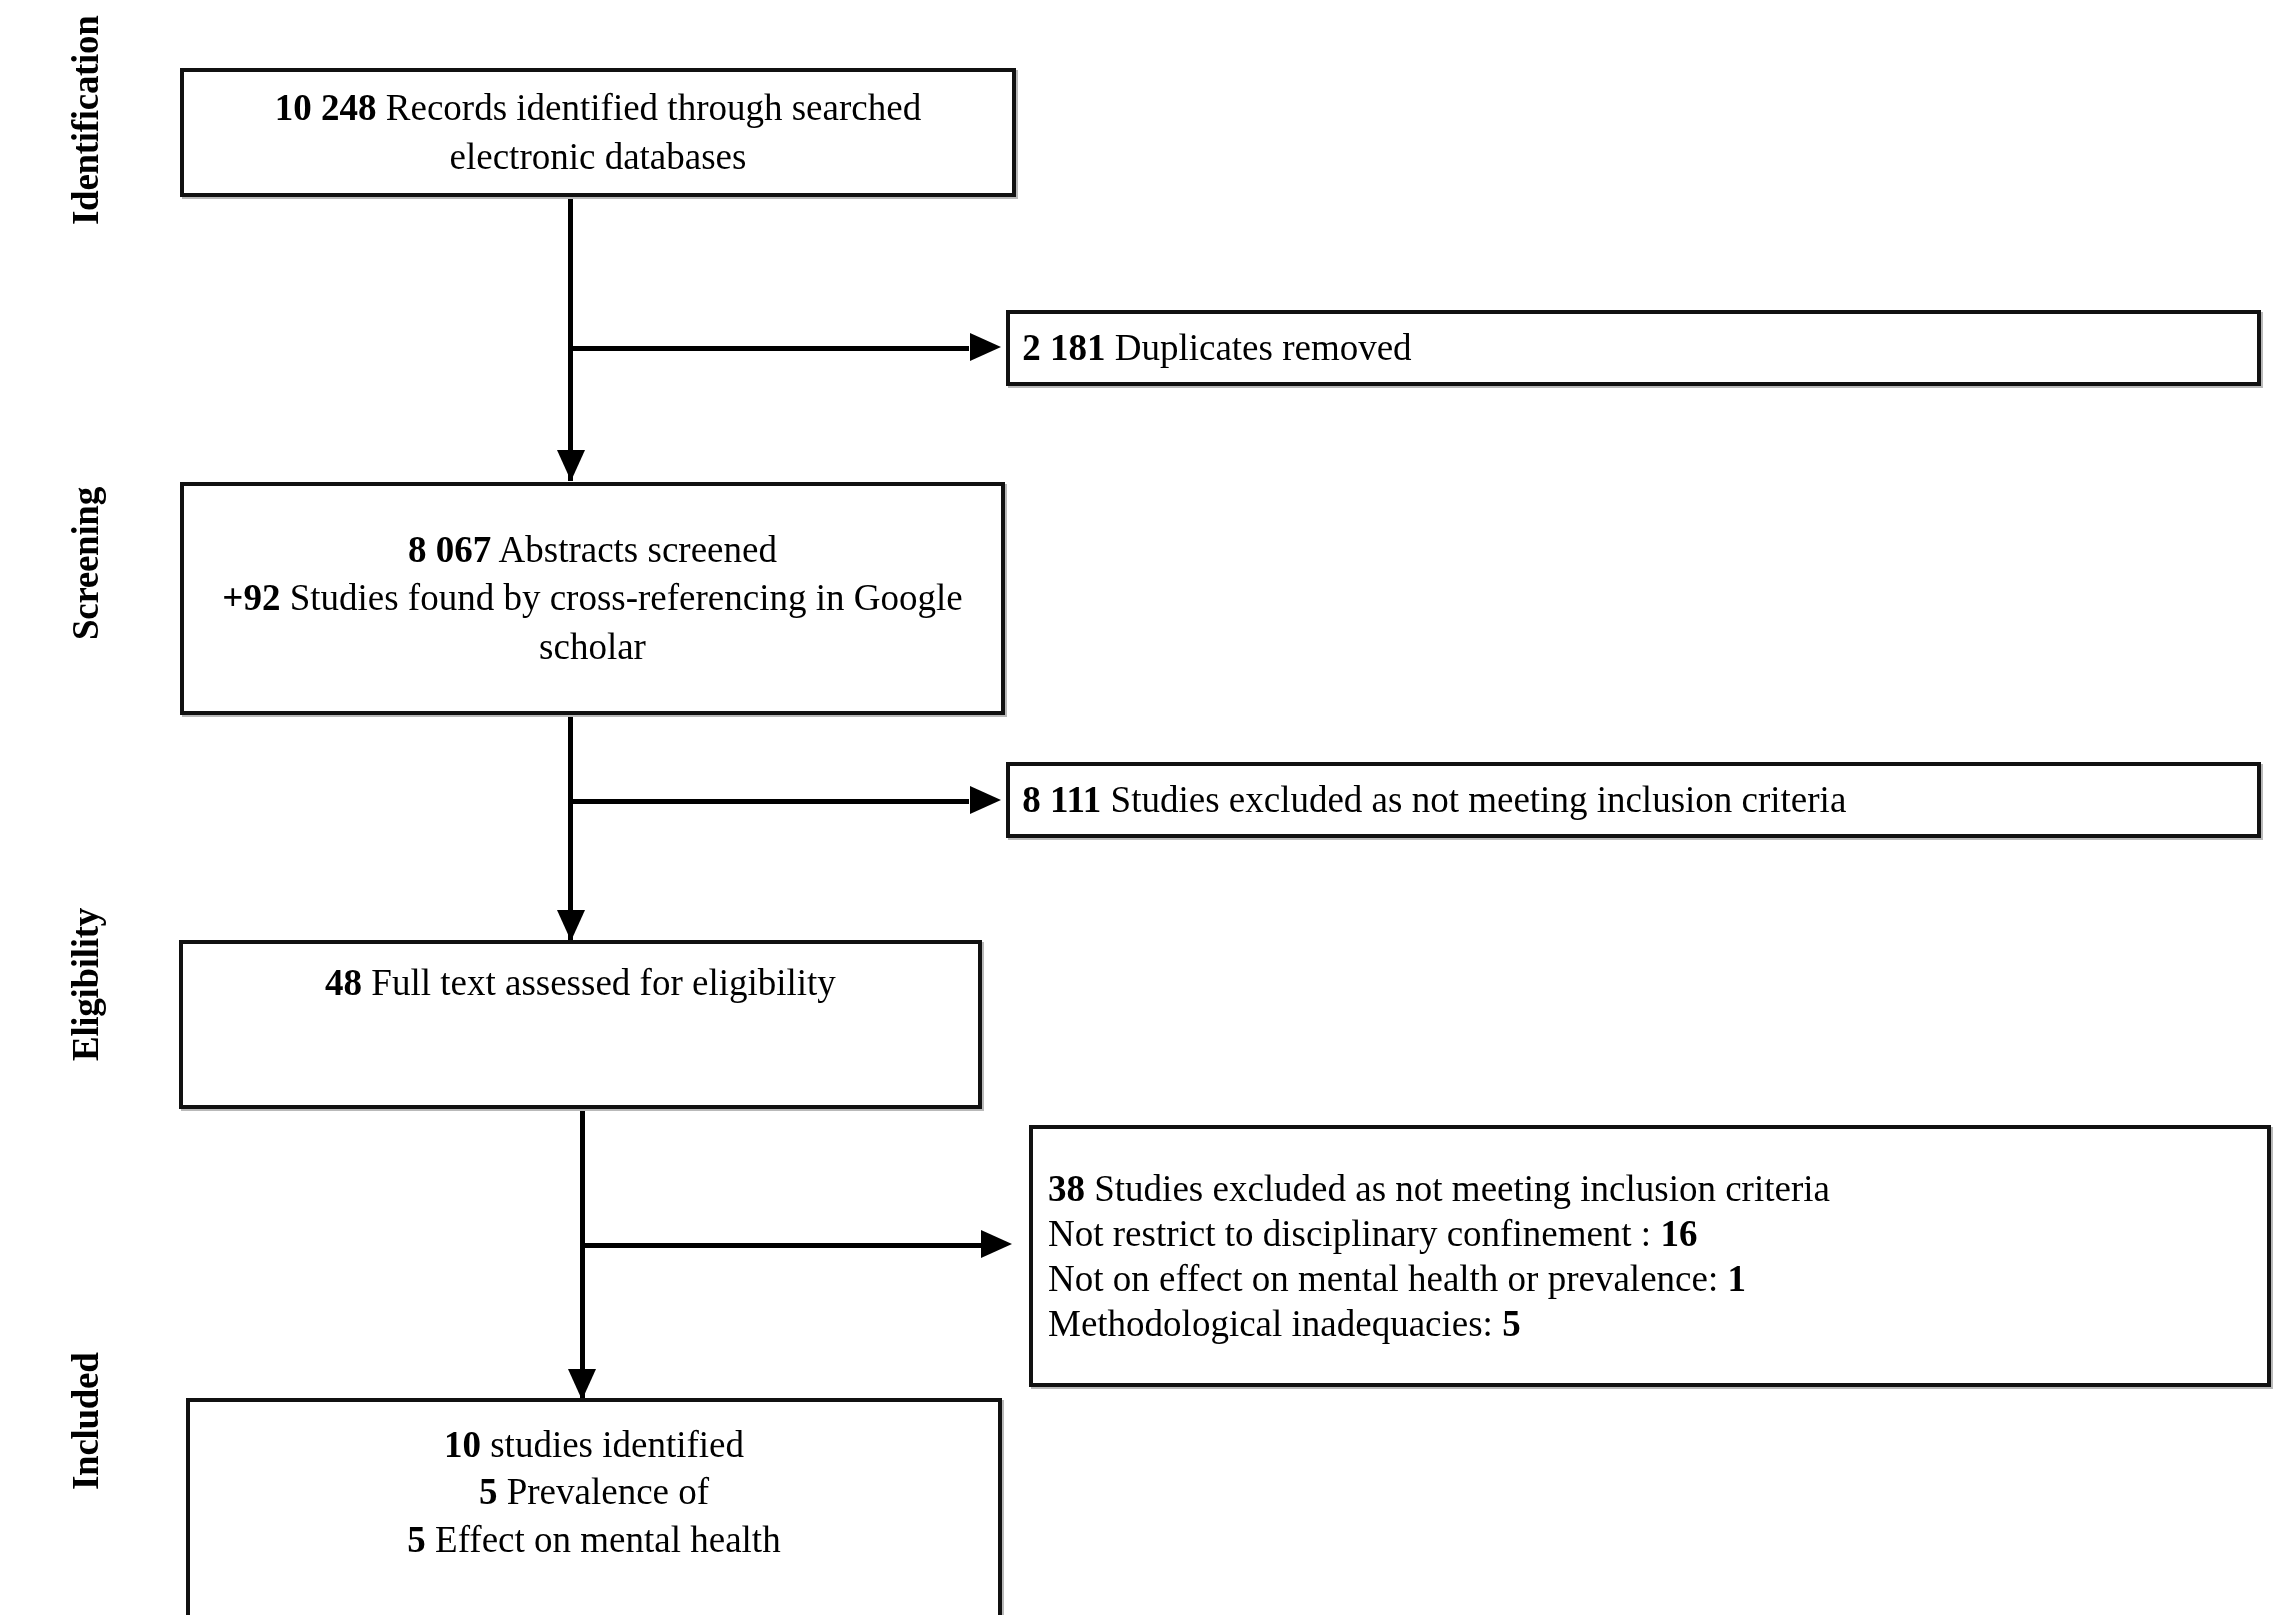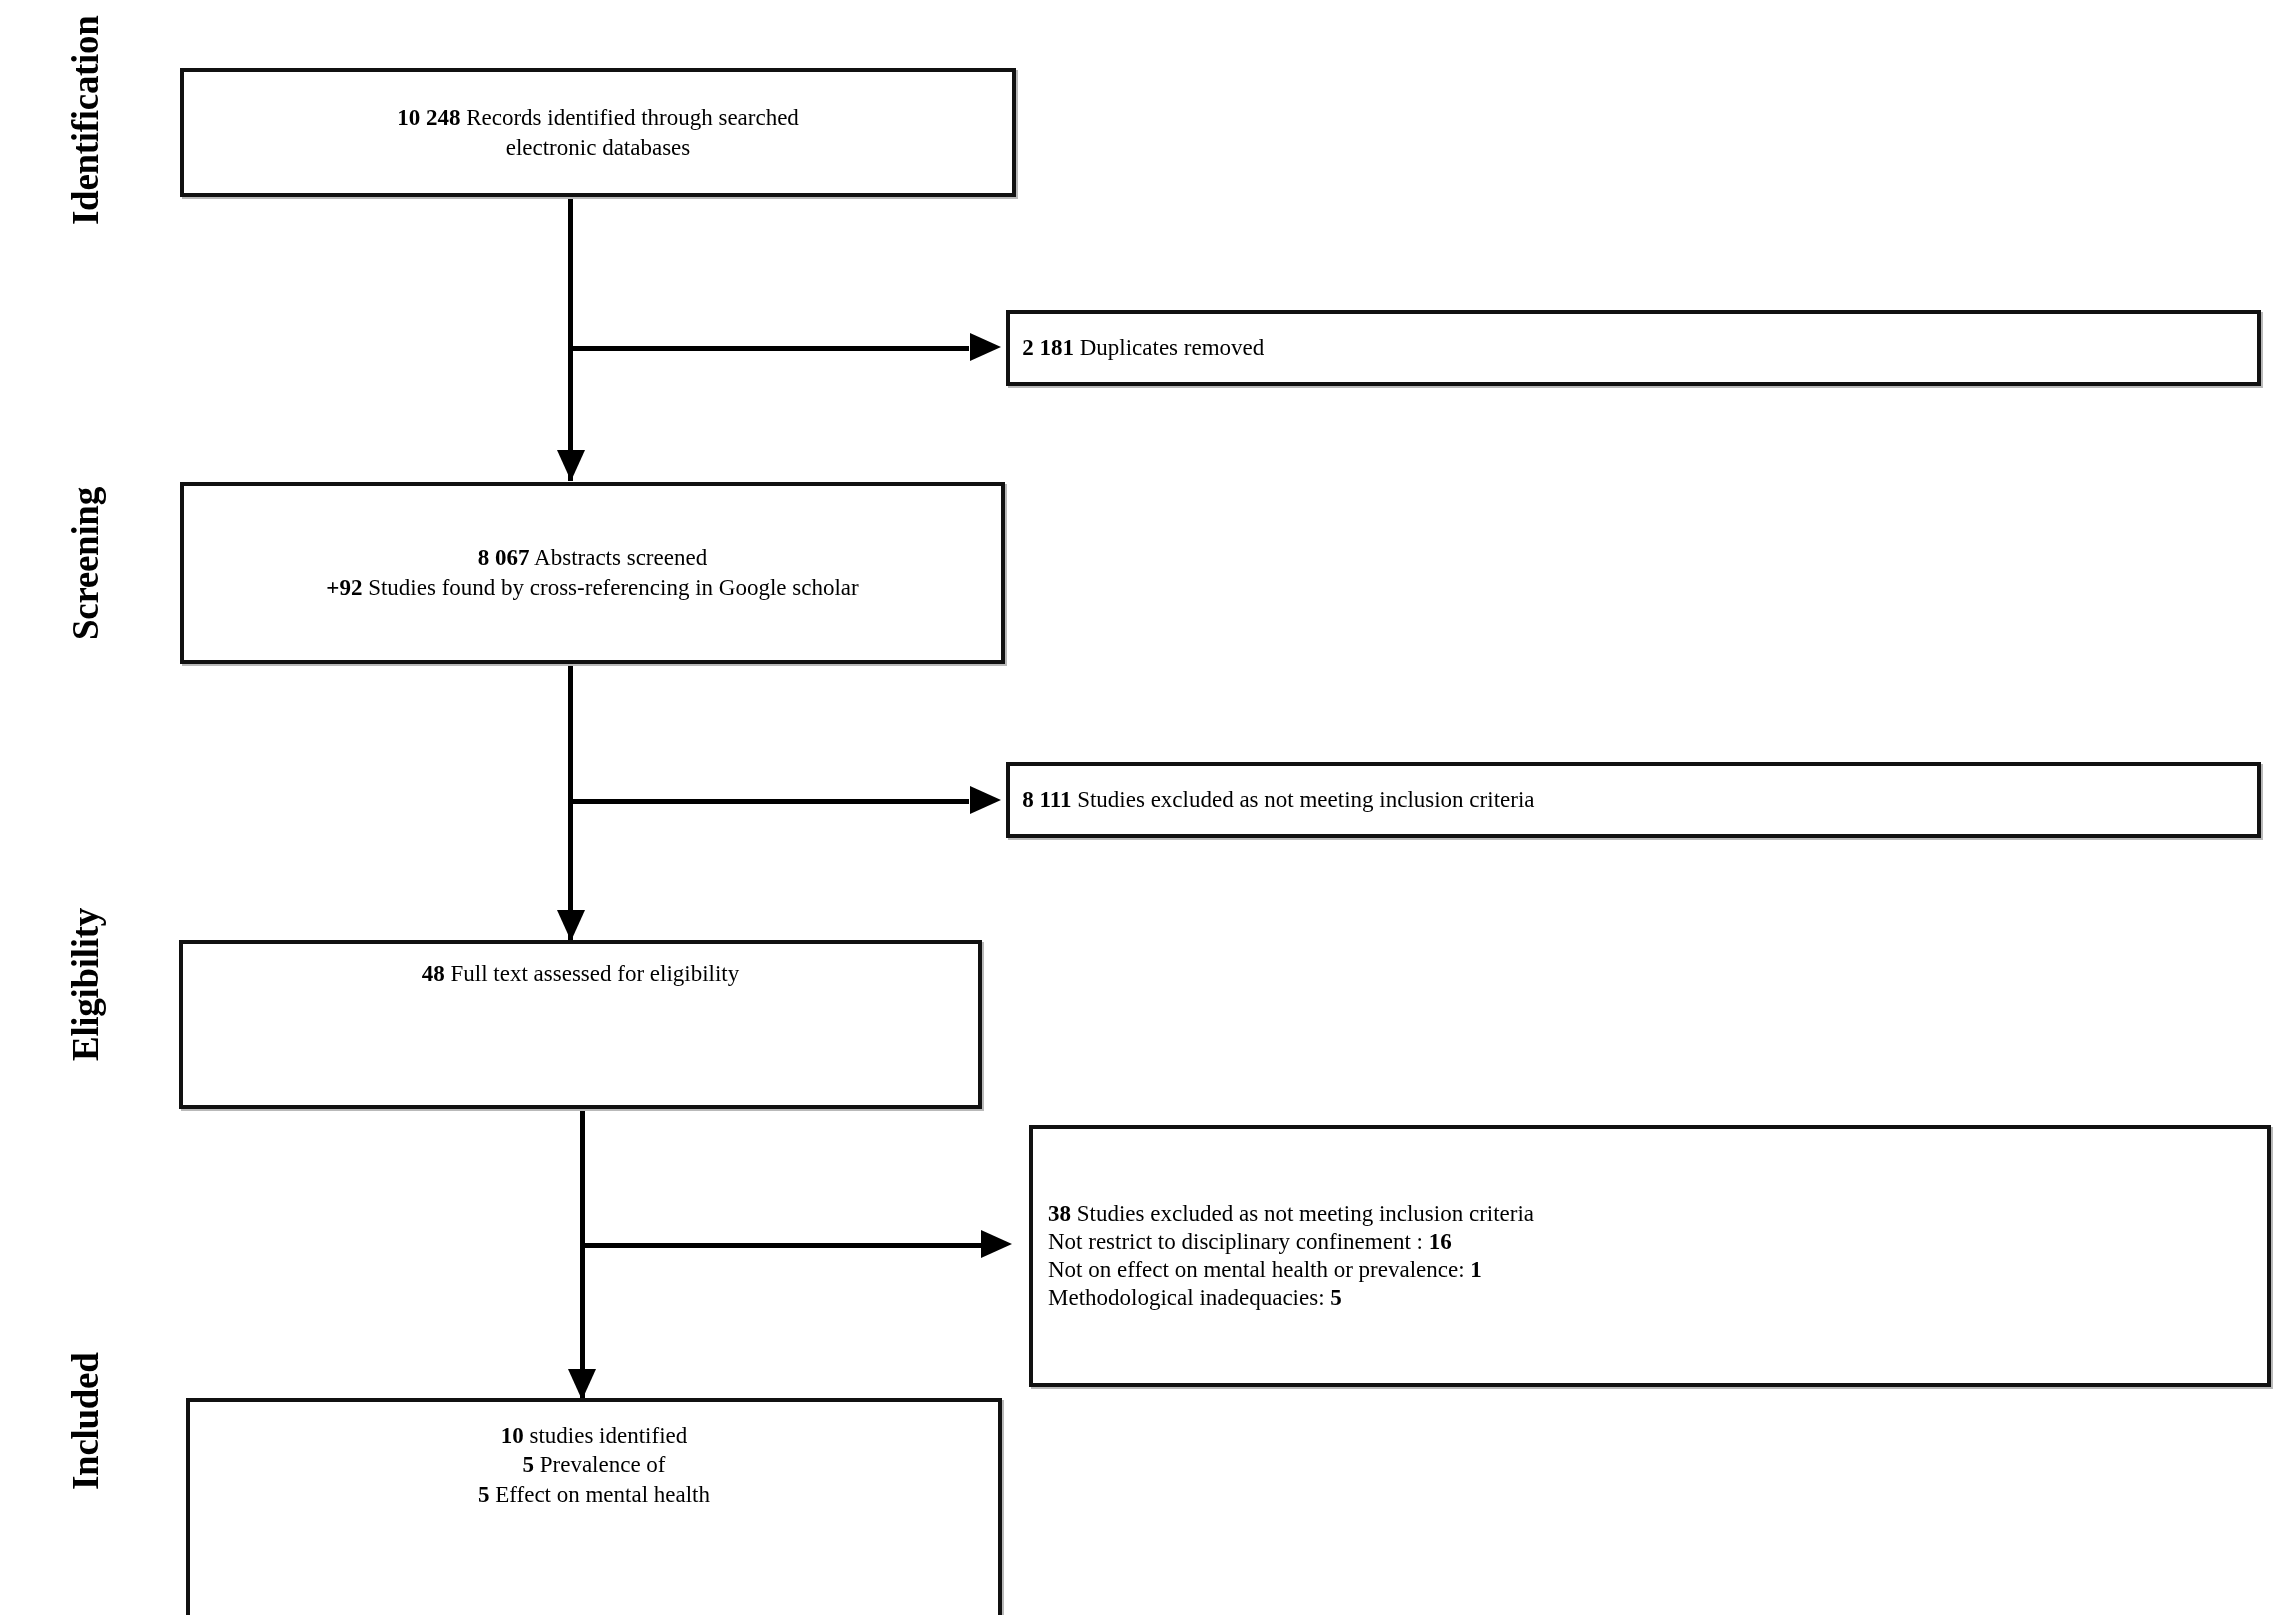--- a/index.html
+++ b/index.html
@@ -35,21 +35,21 @@
     box-sizing: border-box;
     background: #ffffff;
     border: 4.1px solid #111111;
     box-shadow: 2px 2px 0 0 #b9b9b9;
   }
   .box-inner {
     position: absolute;
     left: 0; right: 0; top: 0; bottom: 0;
     padding: 6.8px 12.2px;
     box-sizing: border-box;
-    font-size: 23px;
+    font-size: 37px;
     line-height: 1.30;
   }
   .box-inner.center { text-align: center; }
   .box-inner.left   { text-align: left; }
   .box-inner.top    { display: block; }
   .box-inner.middle { display: flex; flex-direction: column; justify-content: center; }
   .num { font-weight: bold; }
 
   
   .vline {
@@ -117,21 +117,21 @@
   </div>
 
   <div class="box" style="left: 1006px; top: 310px; width: 1255px; height: 76px;">
     <div class="box-inner left middle">
       <div>
         <span class="num">2 181</span><span> Duplicates removed</span>
       </div>
     </div>
   </div>
 
-  <div class="box" style="left: 180px; top: 482px; width: 825px; height: 182px;">
+  <div class="box" style="left: 180px; top: 482px; width: 825px; height: 233px;">
     <div class="box-inner center middle" style="padding: 2.7px 15px;">
       <div>
         <span class="num">8 067</span><span> Abstracts screened</span>
       </div>
       <div>
         <span class="num">+92</span><span> Studies found by cross-referencing in Google scholar</span>
       </div>
     </div>
   </div>
 

